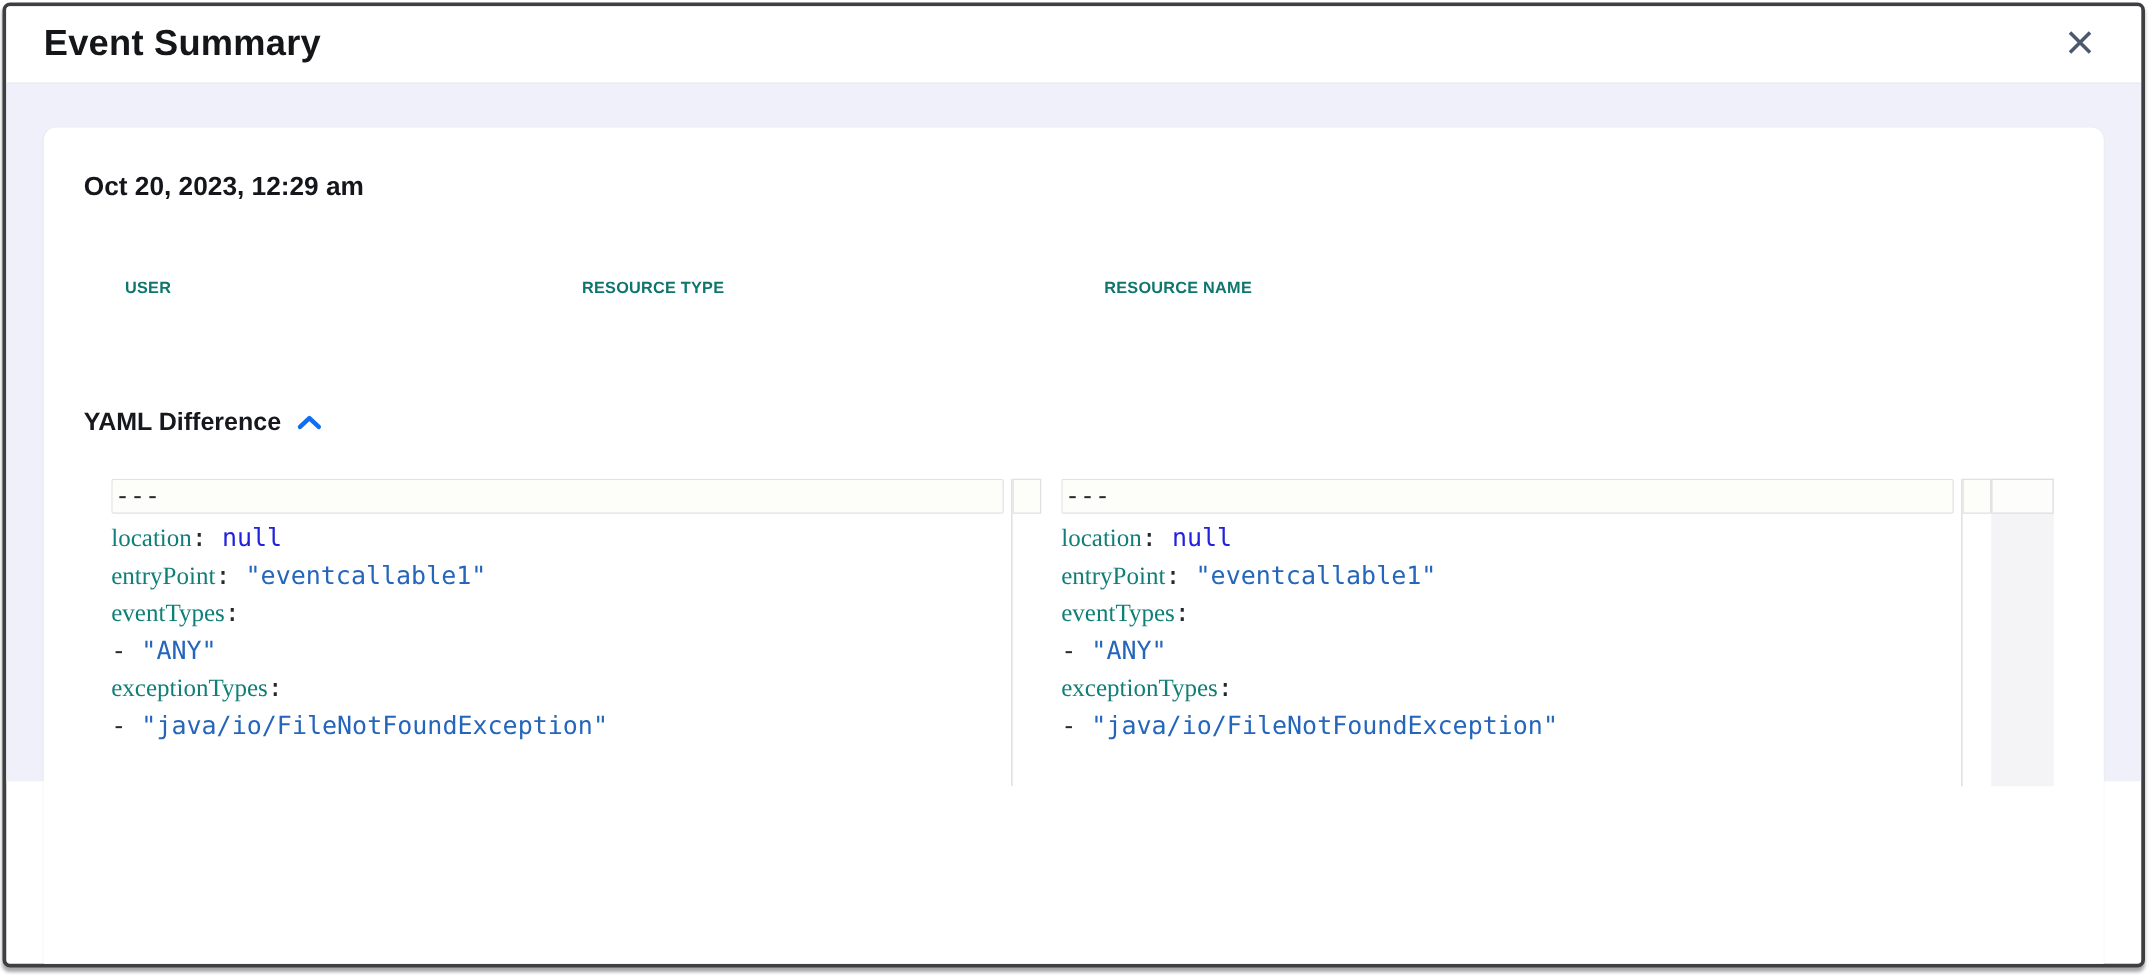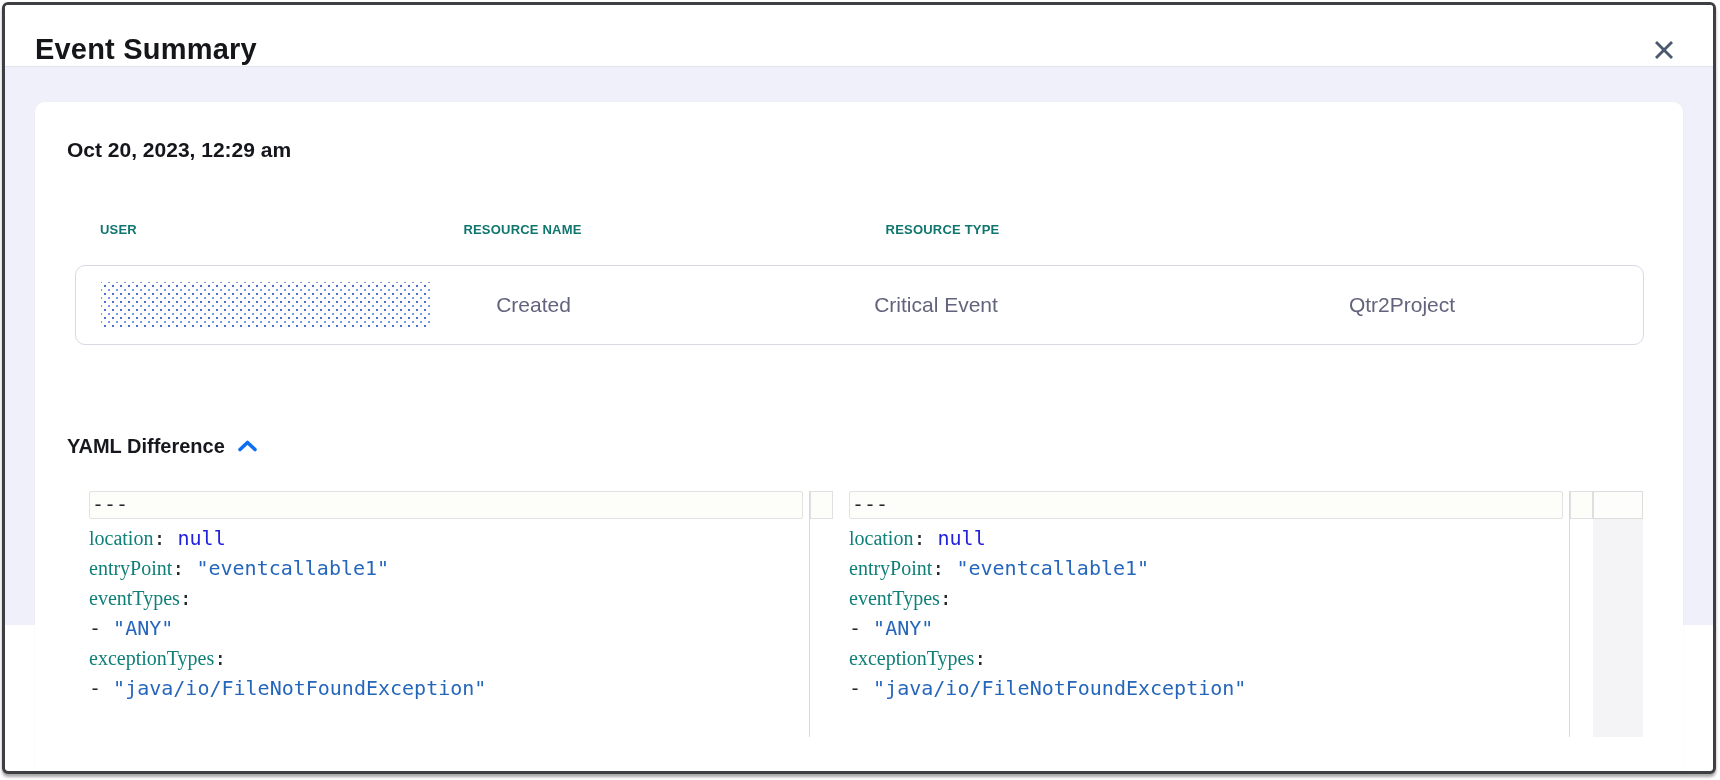--- a/index.html
+++ b/index.html
@@ -5,21 +5,21 @@
   html,body{margin:0;padding:0;background:#ffffff;width:1720px;height:780px;overflow:hidden;
     font-family:"Liberation Sans", sans-serif;}
   *{box-sizing:border-box;}
 
   .frame{position:absolute;left:2px;top:2px;width:1714px;height:772px;
     border:3px solid #3e3f42;border-radius:6px;overflow:hidden;background:#ffffff;
     box-shadow:0 3px 3px rgba(0,0,0,.35);}
 
   
   .titlebar{height:62px;background:#ffffff;border-bottom:1px solid #e3e3ee;
-    display:flex;align-items:flex-end;justify-content:space-between;padding:0 34px 0 30px;}
+    display:flex;align-items:center;justify-content:space-between;padding:0 34px 0 30px;}
   .title{font-size:29px;font-weight:bold;color:#15161a;letter-spacing:.2px;}
   .close-btn{width:30px;height:30px;display:flex;align-items:center;justify-content:center;
     cursor:pointer;background:none;border:none;padding:0;}
 
   
   .modal-body{background:var(--bg-lavender,#eff0f9);height:558px;padding-top:35px;}
   .card{margin:0 30px;background:#ffffff;border-radius:10px;min-height:700px;
     padding:36px 32px 0 32px;box-shadow:0 1px 2px rgba(40,40,80,.05);}
 
   .timestamp{font-size:21px;font-weight:bold;color:#15161b;}
@@ -32,21 +32,21 @@
   .thead .th:first-child{text-align:left;padding-left:25px;}
   .trow{display:grid;grid-template-columns:280px 355px 450px auto;align-items:center;
     margin-top:28px;height:80px;border:1px solid #d8d9e6;border-radius:10px;background:#ffffff;}
   .trow .td{font-size:21px;color:#62637c;text-align:center;}
   .redacted{margin-left:25px;width:330px;height:46px;
     background-image:radial-gradient(#4a70cf 1.1px, transparent 1.4px),
                      radial-gradient(#7e9ade 0.9px, transparent 1.2px);
     background-size:8px 8px,8px 8px;background-position:0 0,4px 4px;}
 
   
-  .yaml-head{margin-top:90px;display:flex;align-items:center;gap:12px;}
+  .yaml-head{margin-top:90px;display:flex;align-items:flex-end;gap:12px;}
   .yaml-label{font-size:20px;font-weight:bold;color:#17181d;}
   .chev{margin-top:2px;cursor:pointer;}
 
   .diff{margin:33px 0 0 22px;display:flex;height:246px;}
   .panel{display:flex;width:744px;}
   .code-area{flex:1;padding-right:6px;font-family:"DejaVu Sans Mono","Liberation Mono",monospace;
     font-size:20px;color:#26282e;overflow:hidden;}
   .code-line{height:30px;line-height:30px;white-space:pre;}
   .code-hdr{height:28px;line-height:25px;margin-bottom:4px;border:1px solid #e2e2e2;
     background:#fdfdf9;border-radius:2px;padding-left:2px;color:#2a2b31;}
@@ -78,30 +78,22 @@
   </div>
 
   <div class="modal-body">
     <div class="card">
 
       <div class="timestamp">Oct 20, 2023, 12:29 am</div>
 
       <div class="table-wrap">
         <div class="thead">
           <div class="th">USER</div>
+          <div class="th">RESOURCE TYPE</div>
           <div class="th">RESOURCE NAME</div>
-          <div class="th">RESOURCE TYPE</div>
-        </div>
-        <div class="trow">
-          <div class="td">
-            <div class="redacted"></div>
-          </div>
-          <div class="td">Created</div>
-          <div class="td">Critical Event</div>
-          <div class="td">Qtr2Project</div>
         </div>
       </div>
 
       <div class="yaml-head">
         <span class="yaml-label">YAML Difference</span>
         <span class="chev">
           <svg width="21" height="14" viewBox="0 0 21 14">
             <polyline points="3,10.5 10.5,3.5 18,10.5" fill="none" stroke="#0f6ff2" stroke-width="3.6" stroke-linecap="round" stroke-linejoin="round"></polyline>
           </svg>
         </span>

